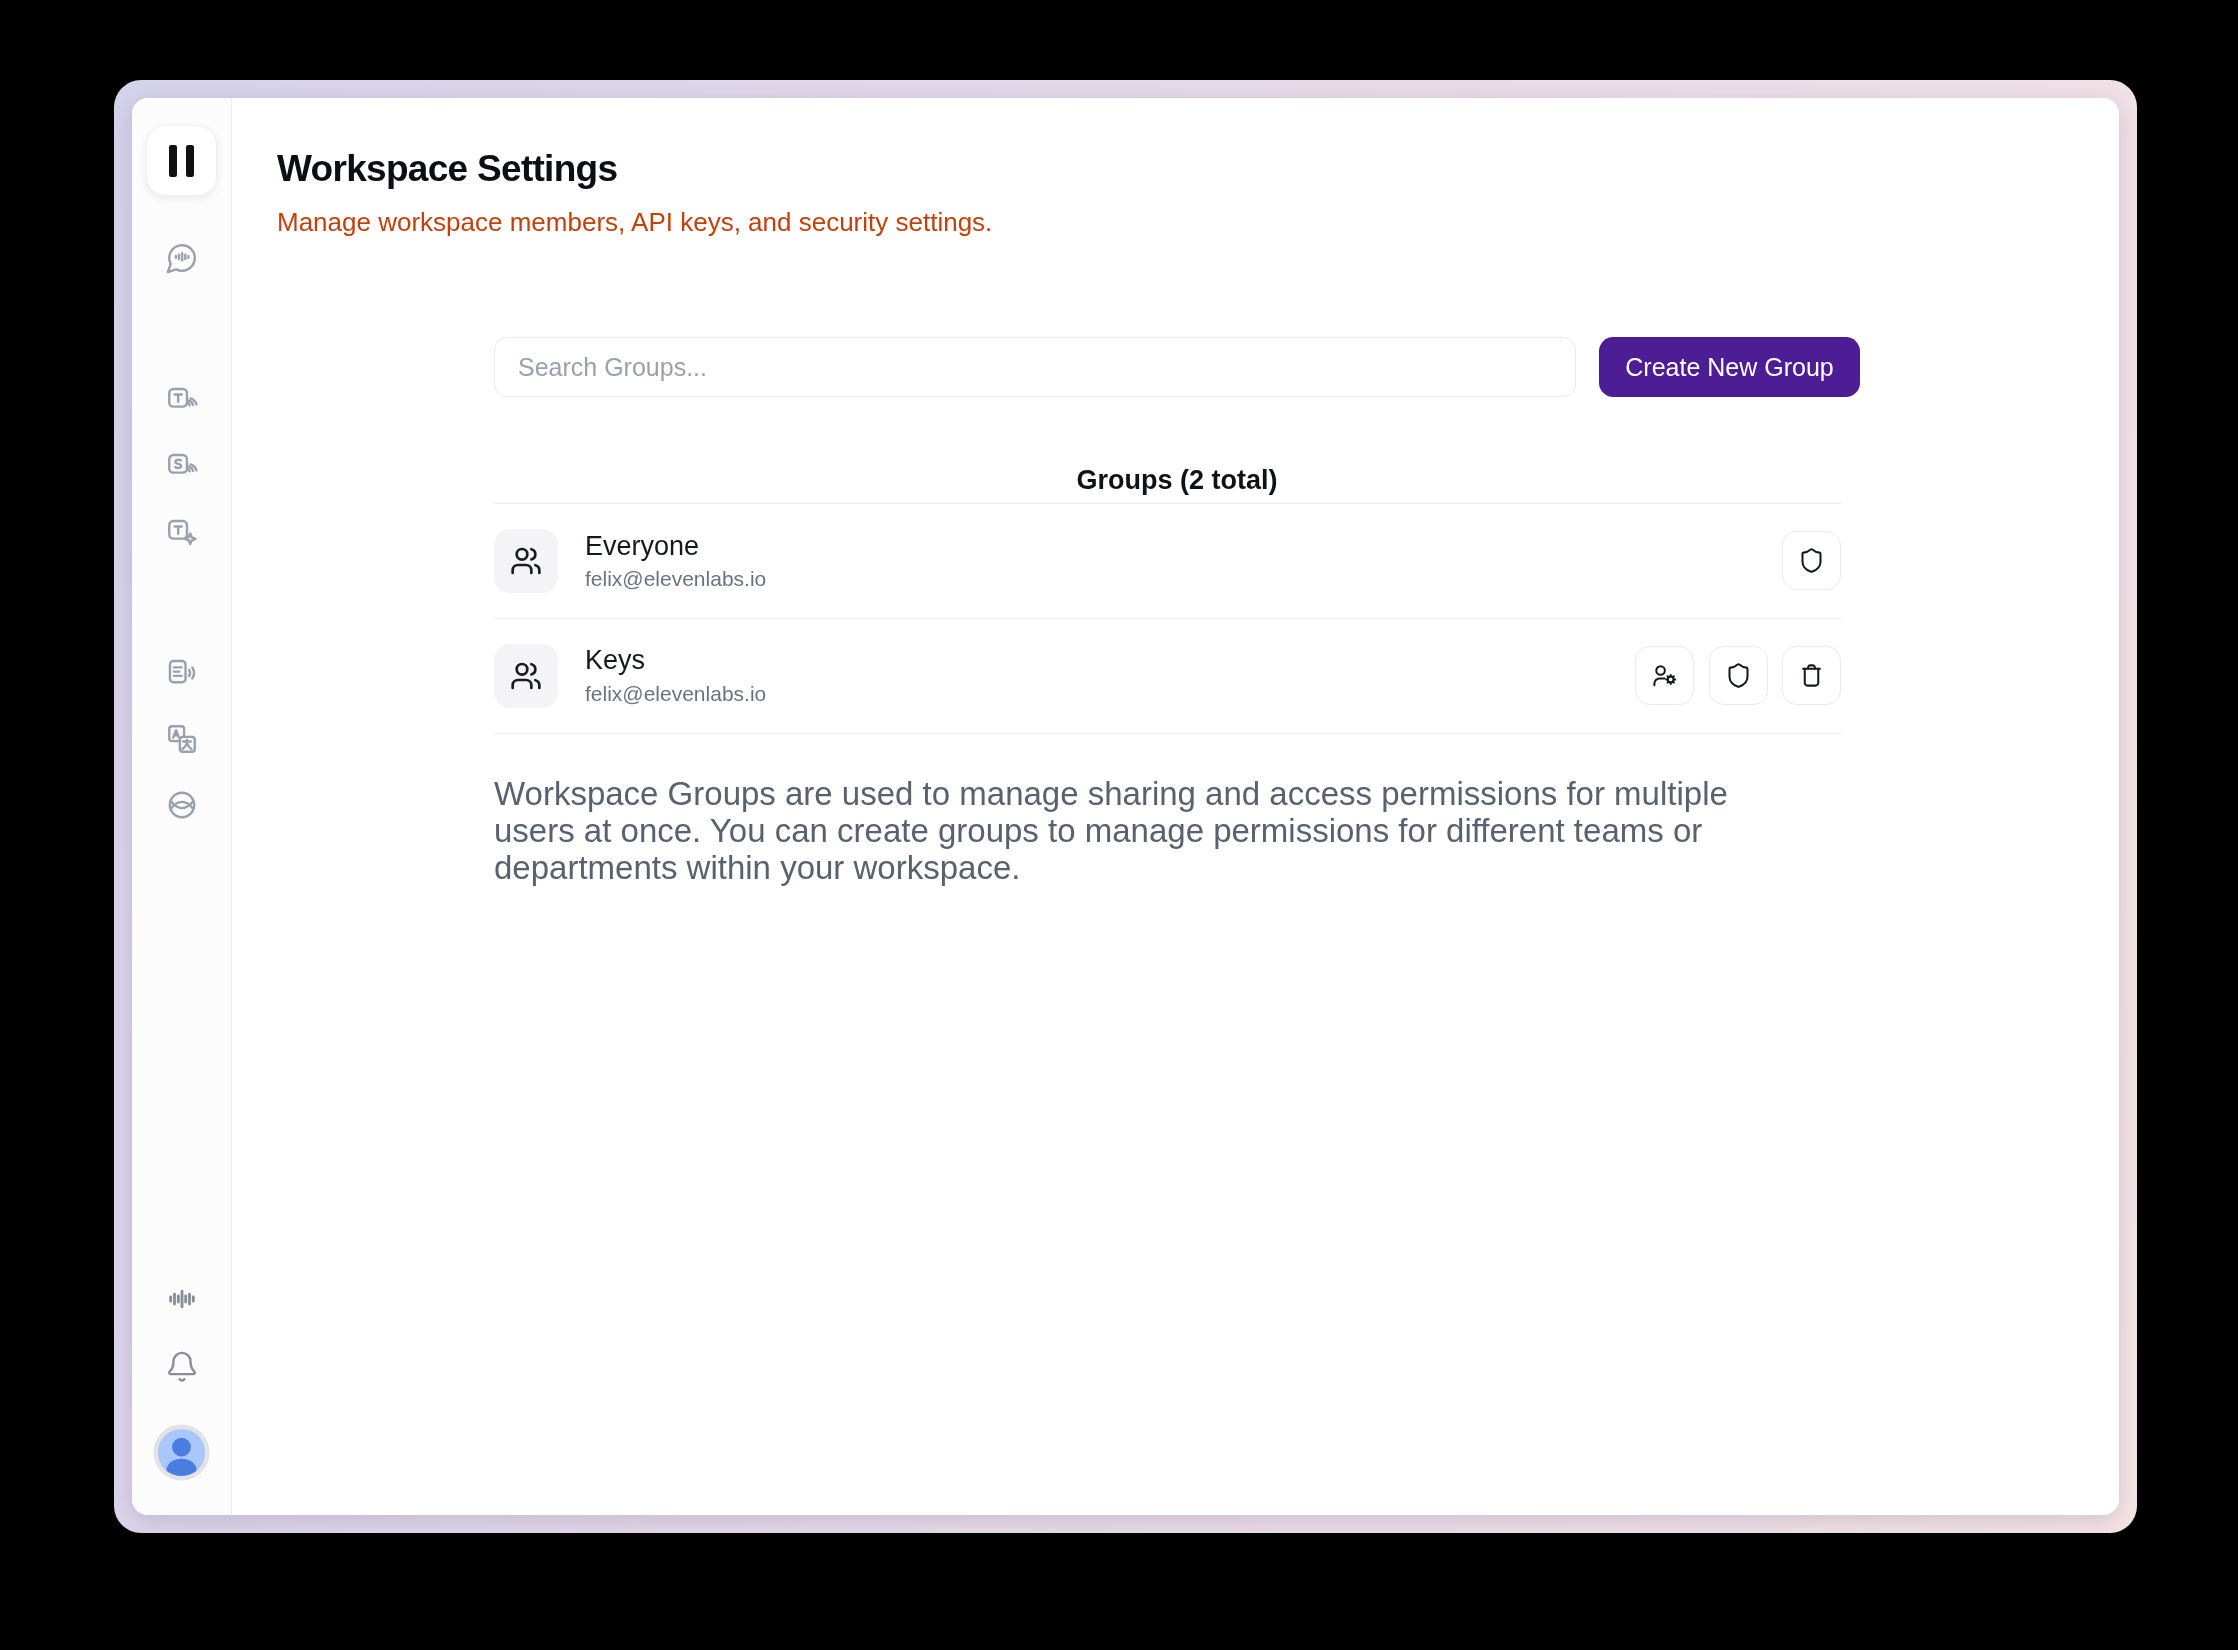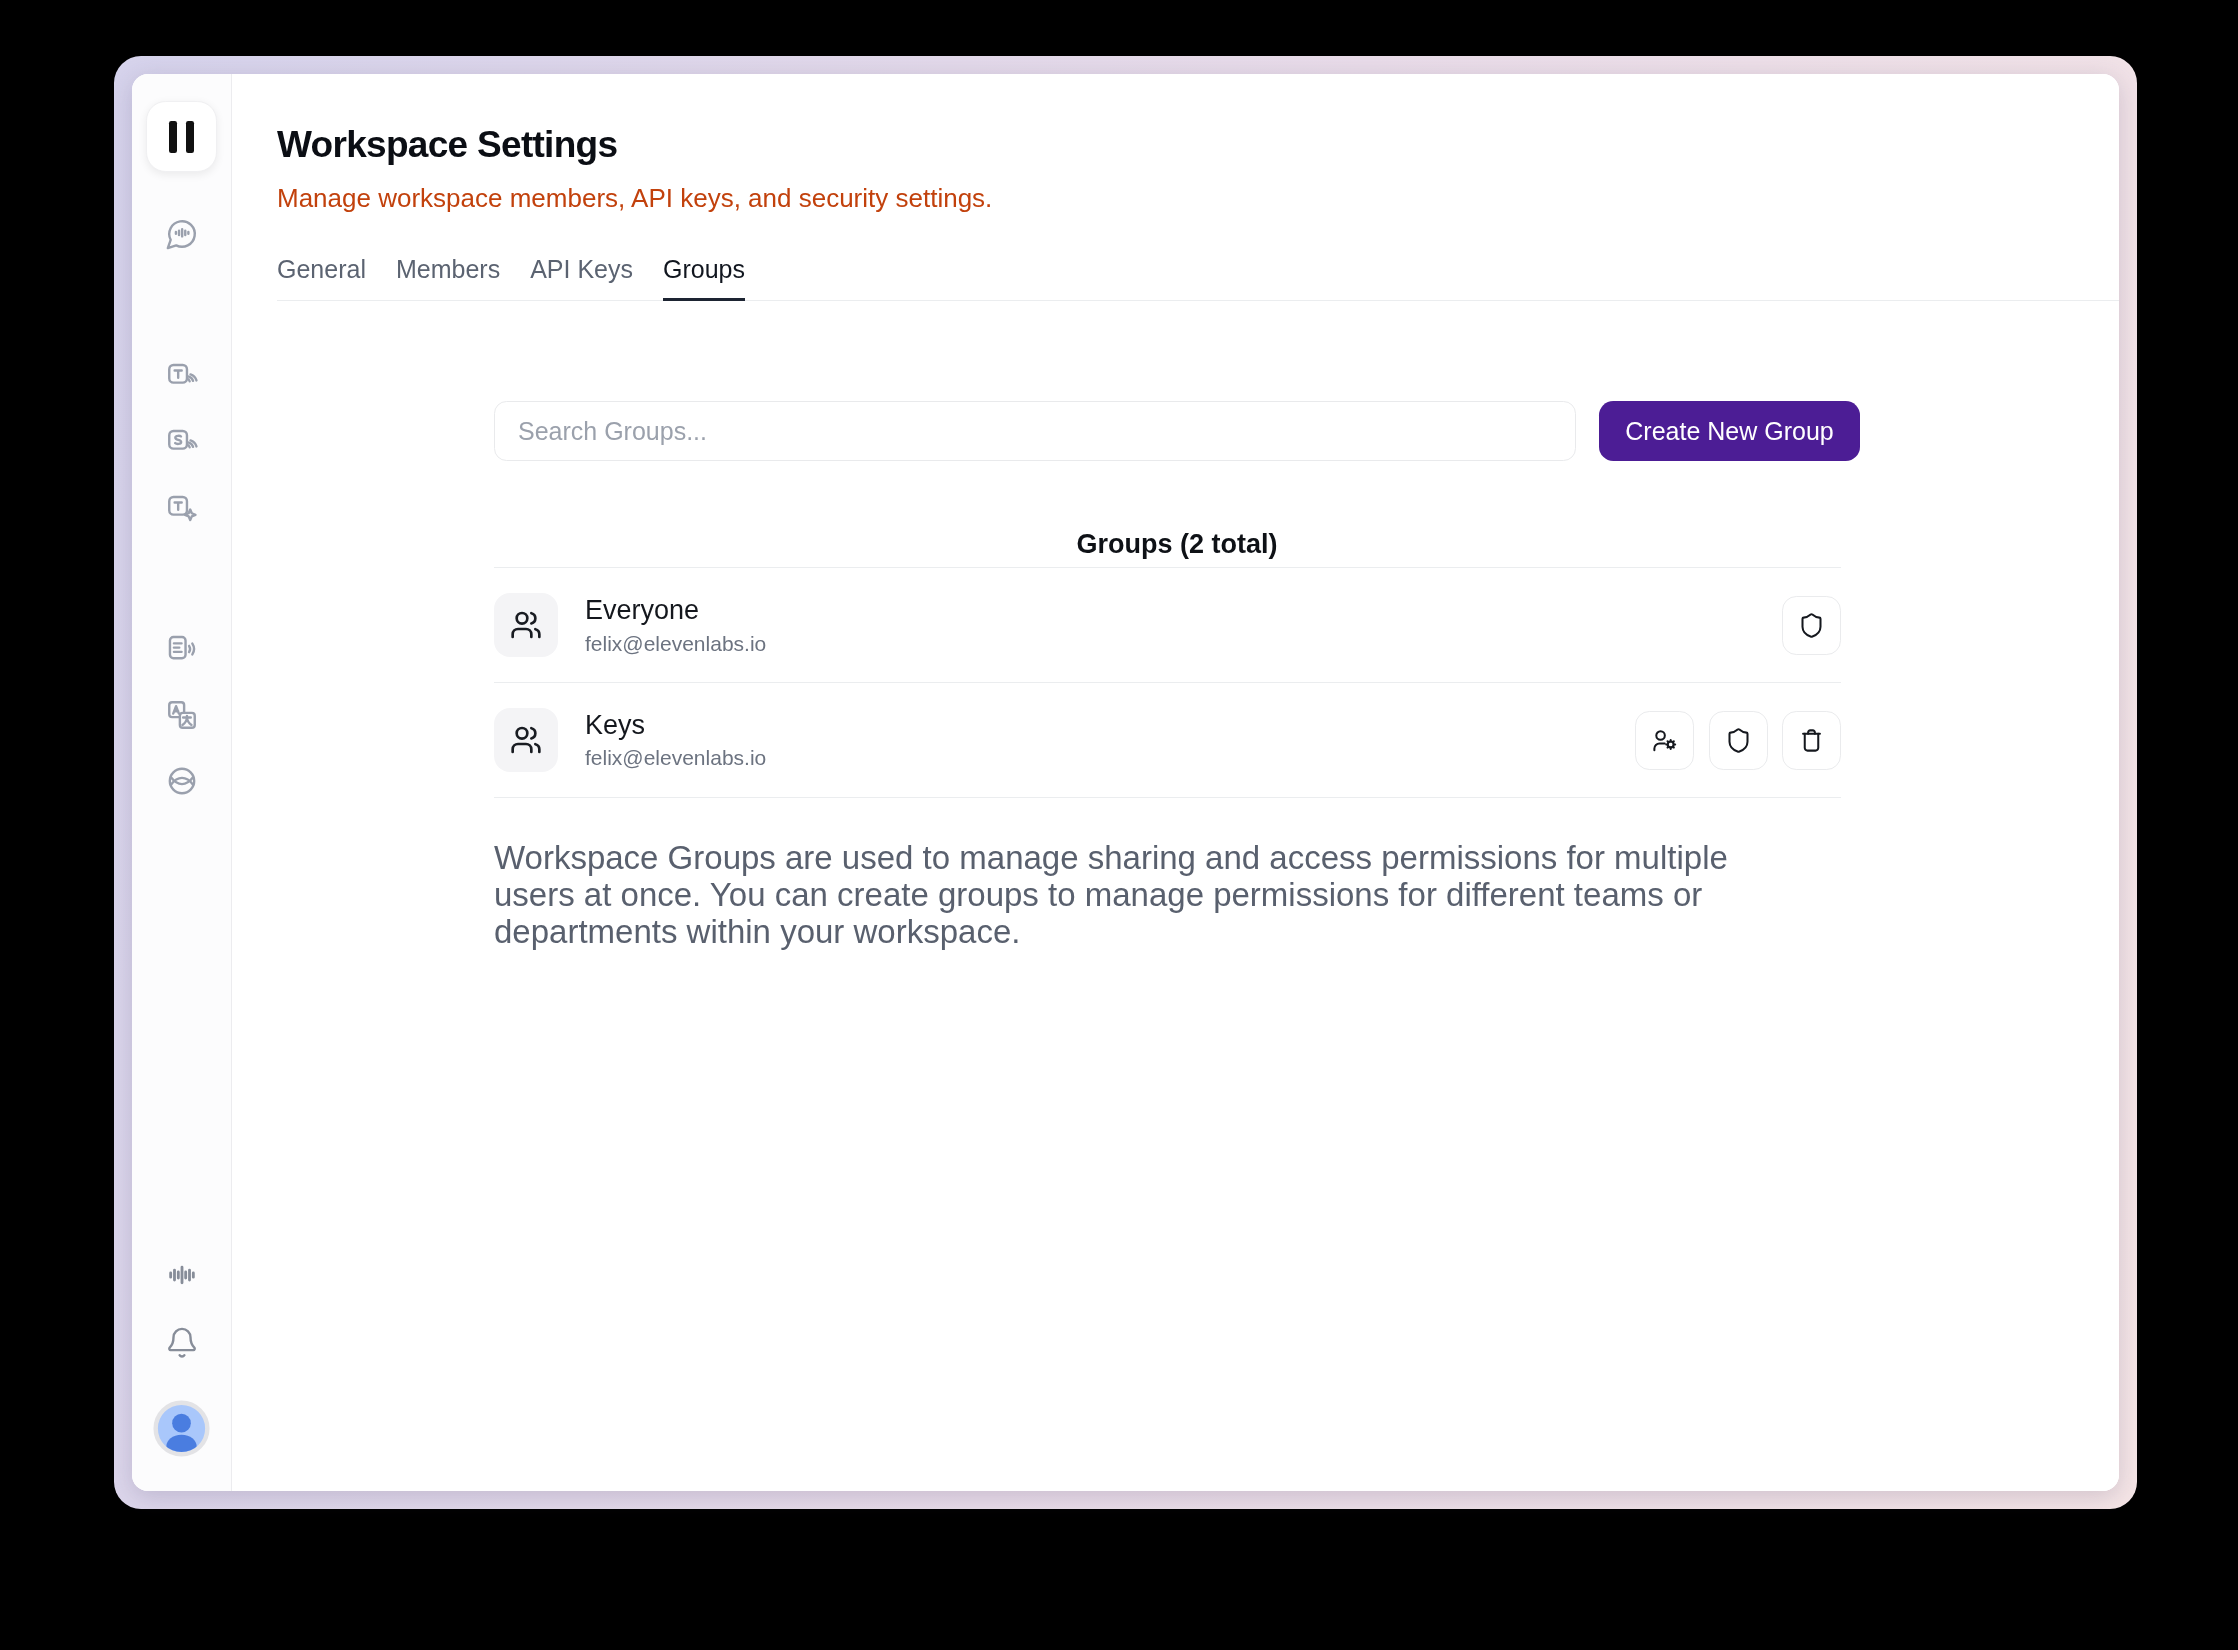--- a/index.html
+++ b/index.html
@@ -1,19 +1,19 @@
 <!DOCTYPE html>
 <html style="font-size:14.3px"><head>
 <meta charset="utf-8">
 <style>
   html,body{margin:0;padding:0;background:#000;}
   body{width:2238px;height:1650px;position:relative;overflow:hidden;
        font-family:"Liberation Sans","DejaVu Sans",sans-serif;
        -webkit-font-smoothing:antialiased;}
-  .frame{position:absolute;left:114px;top:56px;width:2023px;height:1453px;
+  .frame{position:absolute;left:114px;top:80px;width:2023px;height:1453px;
          border-radius:27px;padding:18px;box-sizing:border-box;
          background:linear-gradient(105deg,#d6d3ec 0%,#e9dce9 52%,#f5e5e6 100%);}
   .window{width:100%;height:100%;background:#fff;border-radius:16px;display:flex;
           overflow:hidden;box-shadow:0 5.3px 25px rgba(70,60,100,.20);}
 
   
   .sidebar{width:100px;min-width:100px;background:#fcfcfd;border-right:0.9px solid #ececef;
            display:flex;flex-direction:column;align-items:center;box-sizing:border-box;}
   .logo-card{margin-top:27px;width:69px;height:69px;border-radius:19.6px;background:#fff;
              border:0.9px solid #f0f0f2;box-shadow:0 2.7px 9px rgba(0,0,0,.07);
@@ -157,26 +157,20 @@
             <path d="M32 39c-10 0-17 6-17 13v12h34V52c0-7-7-13-17-13z"></path>
           </g>
         </svg>
       </div>
     </div>
 
     <div class="main">
       <div class="header">
         <div class="page-title">Workspace Settings</div>
         <div class="page-sub">Manage workspace members, API keys, and security settings.</div>
-        <div class="tabs">
-          <div class="tab">General</div>
-          <div class="tab">Members</div>
-          <div class="tab">API Keys</div>
-          <div class="tab active">Groups</div>
-        </div>
       </div>
 
       <div class="content">
         <div class="search-row">
           <input class="search-input" type="text" placeholder="Search Groups..." style="">
           <button class="create-btn">Create New Group</button>
         </div>
 
         <div class="groups-heading">Groups (2 total)</div>
         <div class="divider"></div>

